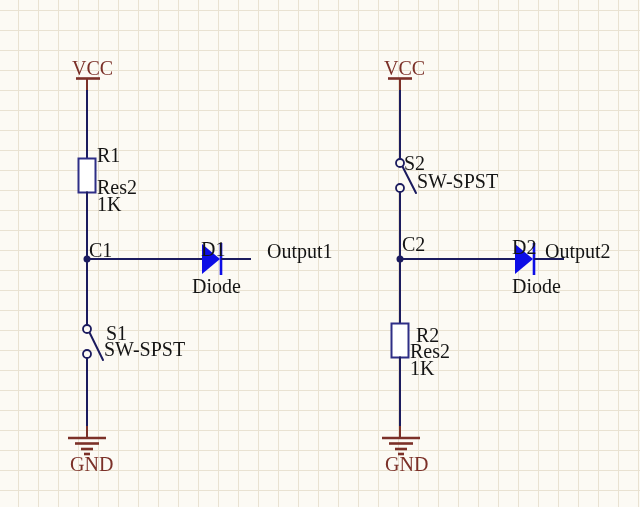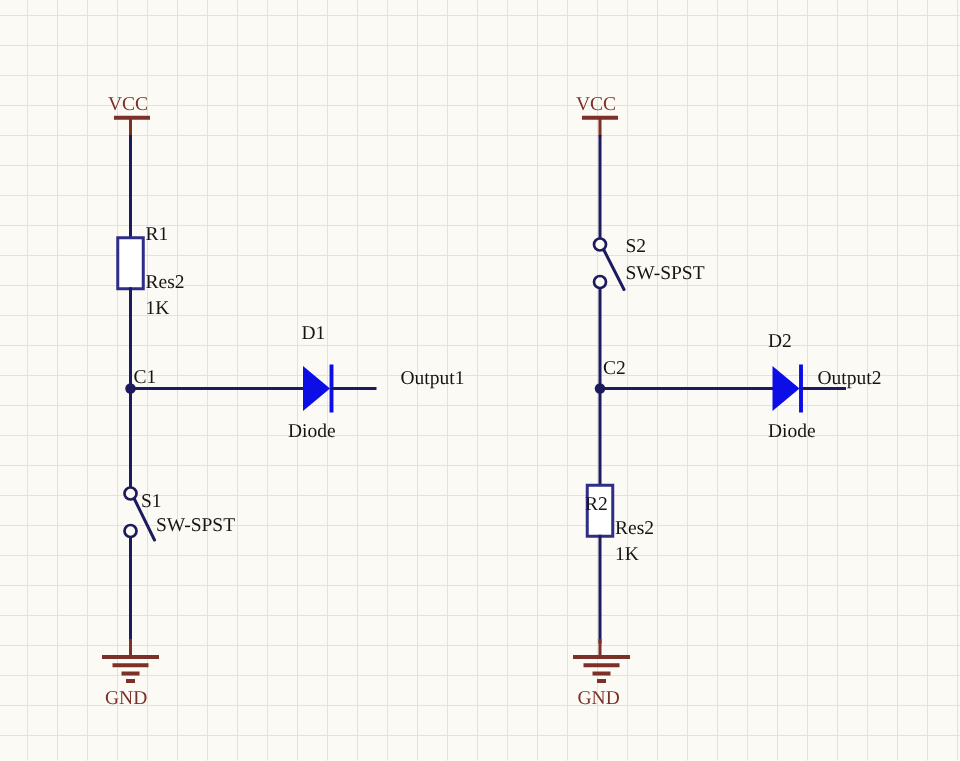--- a/index.html
+++ b/index.html
@@ -21,21 +21,21 @@
   .wire{stroke:var(--wire); stroke-width:2; fill:none; stroke-linecap:square;}
   .lever{stroke:var(--wire); stroke-width:2; fill:none; stroke-linecap:round;}
   .power-bar{stroke:var(--power); stroke-width:2.6; fill:none; stroke-linecap:butt;}
   .power-stub{stroke:var(--power); stroke-width:2; fill:none; stroke-linecap:butt;}
   .res-body{stroke:var(--resistor_outline); stroke-width:2; fill:#ffffff;}
   .dev-fill{fill:var(--device_blue); stroke:none;}
   .dev-bar{stroke:var(--device_blue); stroke-width:2.6; fill:none; stroke-linecap:butt;}
   .pin-circle{stroke:var(--wire); stroke-width:1.8; fill:var(--bg);}
   .junction{fill:var(--wire); stroke:none;}
   .lbl{
-    position:absolute; font-size:13px; line-height:15px; white-space:nowrap;
+    position:absolute; font-size:20px; line-height:15px; white-space:nowrap;
     color:var(--label); letter-spacing:0;
   }
   .pwr-lbl{color:var(--power);}
 </style>
 </head>
 <body>
 
 <div class="canvas">
 
   <svg class="sch" width="640" height="507" viewBox="0 0 640 507">
@@ -85,32 +85,32 @@
       <line x1="395" y1="449" x2="407" y2="449" class="power-bar"></line>
       <line x1="398" y1="454" x2="404" y2="454" class="power-bar"></line>
     </g>
   </svg>
 
   <div class="lbl pwr-lbl" style="left:72px;top:61px;">VCC</div>
   <div class="lbl" style="left:97px;top:148px;">R1</div>
   <div class="lbl" style="left:97px;top:180px;">Res2</div>
   <div class="lbl" style="left:97px;top:197px;">1K</div>
   <div class="lbl" style="left:89px;top:243px;">C1</div>
-  <div class="lbl" style="left:201px;top:214px;">D1</div>
+  <div class="lbl" style="left:201px;top:242px;">D1</div>
   <div class="lbl" style="left:192px;top:279px;">Diode</div>
   <div class="lbl" style="left:267px;top:244px;">Output1</div>
-  <div class="lbl" style="left:94px;top:326px;">S1</div>
+  <div class="lbl" style="left:106px;top:326px;">S1</div>
   <div class="lbl" style="left:104px;top:342px;">SW-SPST</div>
   <div class="lbl pwr-lbl" style="left:70px;top:457px;">GND</div>
 
   <div class="lbl pwr-lbl" style="left:384px;top:61px;">VCC</div>
-  <div class="lbl" style="left:417px;top:156px;">S2</div>
+  <div class="lbl" style="left:404px;top:156px;">S2</div>
   <div class="lbl" style="left:417px;top:174px;">SW-SPST</div>
   <div class="lbl" style="left:402px;top:237px;">C2</div>
-  <div class="lbl" style="left:512px;top:219px;">D2</div>
+  <div class="lbl" style="left:512px;top:240px;">D2</div>
   <div class="lbl" style="left:512px;top:279px;">Diode</div>
   <div class="lbl" style="left:545px;top:244px;">Output2</div>
-  <div class="lbl" style="left:390px;top:328px;">R2</div>
+  <div class="lbl" style="left:416px;top:328px;">R2</div>
   <div class="lbl" style="left:410px;top:344px;">Res2</div>
   <div class="lbl" style="left:410px;top:361px;">1K</div>
   <div class="lbl pwr-lbl" style="left:385px;top:457px;">GND</div>
 
 </div>
 
 </body></html>

